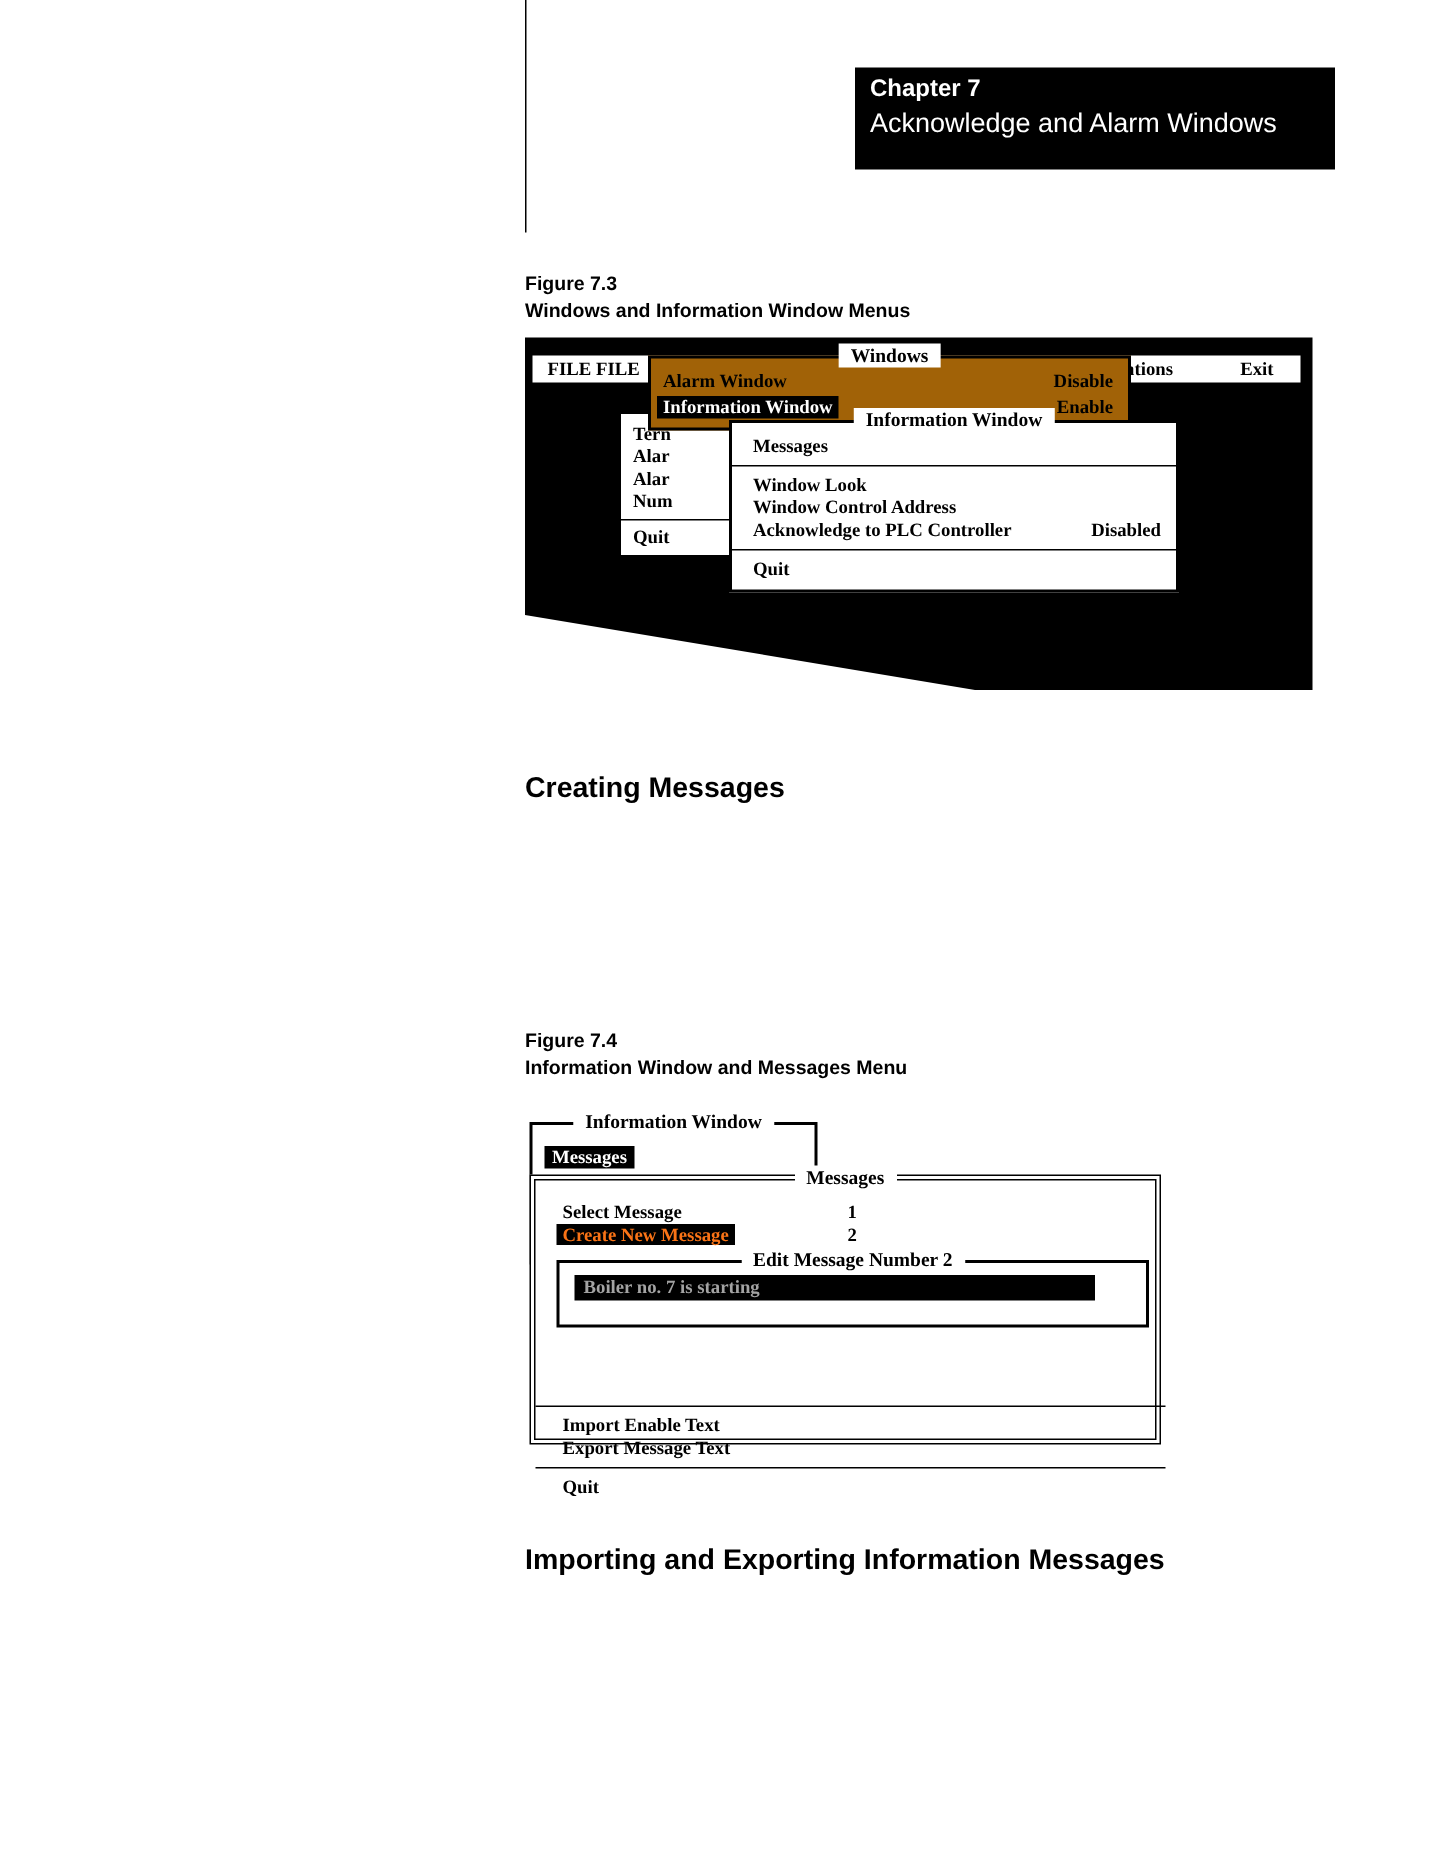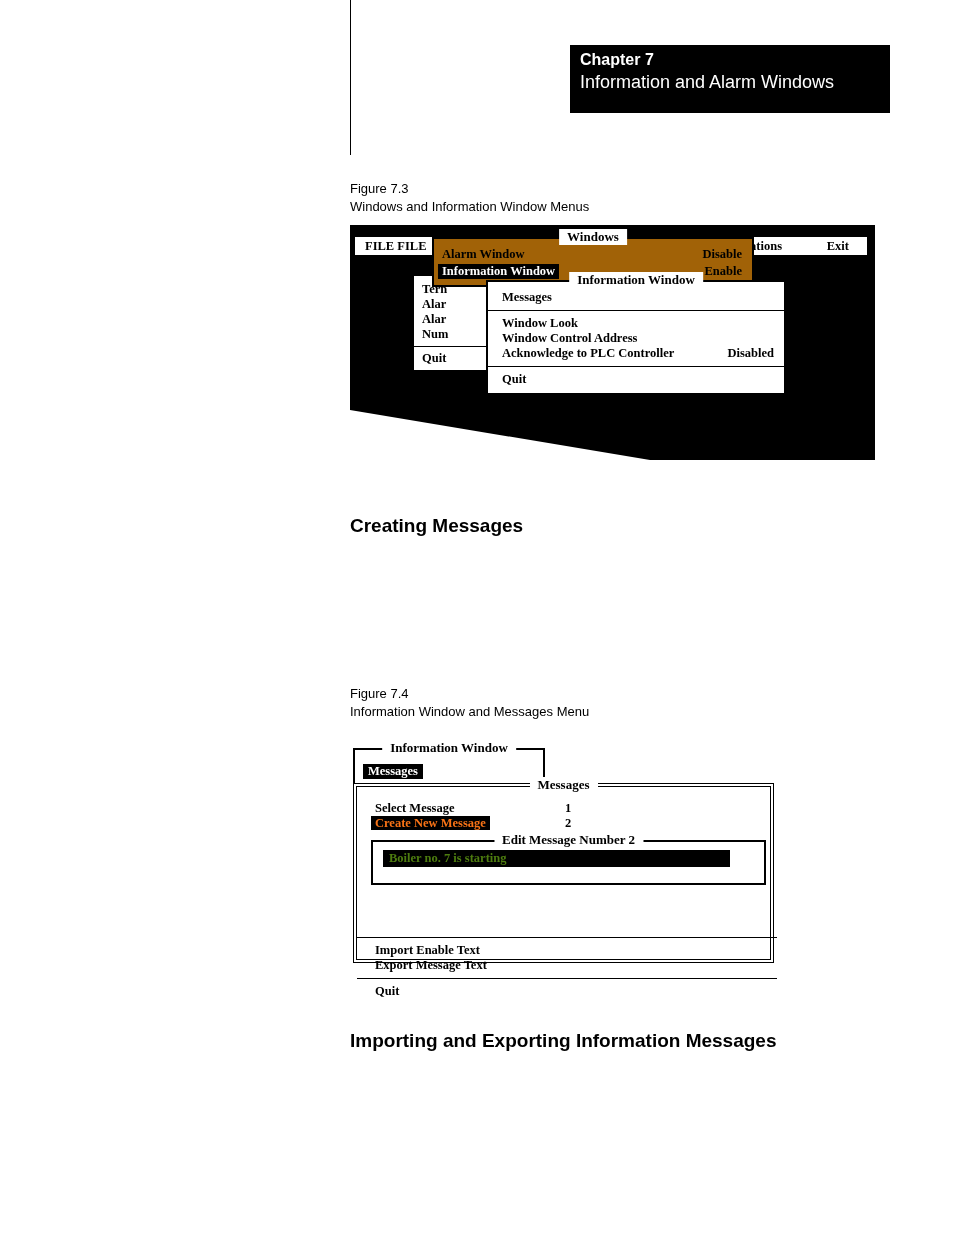--- a/index.html
+++ b/index.html
@@ -42,21 +42,21 @@
   }
   .chapter-title {
     font-size: 18px;
     line-height: 1.3;
   }
   
   .fig-caption {
     position: absolute;
     left: 350px;
     font-size: 13px;
-    font-weight: normal;
+    font-weight: bold;
     line-height: 1.35;
   }
   
   .fig73 {
     position: absolute;
     left: 350px;
     top: 225px;
     width: 525px;
     height: 235px;
   }
@@ -201,41 +201,41 @@
   .fig74 .edit-box {
     position:absolute;
     left:21px; top:95px;
     width:395px; height:45px;
     background:#fff;
     border:2.5px solid #000;
     box-sizing:border-box;
     padding:8px 10px;
   }
   .fig74 .edit-box .field {
-    background:#000; color:#4d7c0f;
+    background:#000; color:#a3a3a3;
     padding:1px 6px;
     width: 335px;
   }
   .fig74 .imp-exp {
     position:absolute;
     left:18px; top:145px;
     width:390px;
   }
   .fig74 .imp-exp hr { border:none; border-top:1.5px solid #000; margin:5px -12px 5px -18px; }
 </style>
 </head>
 <body>
 
 <div class="page">
 
   <div class="left-rule"></div>
 
   <div class="chapter-box">
     <div class="chapter-num">Chapter 7</div>
-    <div class="chapter-title">Information and Alarm Windows</div>
+    <div class="chapter-title">Acknowledge and Alarm Windows</div>
   </div>
 
   <div class="fig-caption" style="top:180px">
     <div>Figure 7.3</div>
     <div>Windows and Information Window Menus</div>
   </div>
 
   <div class="fig73">
     <div class="black-bg"></div>
     <div class="cut"></div>

